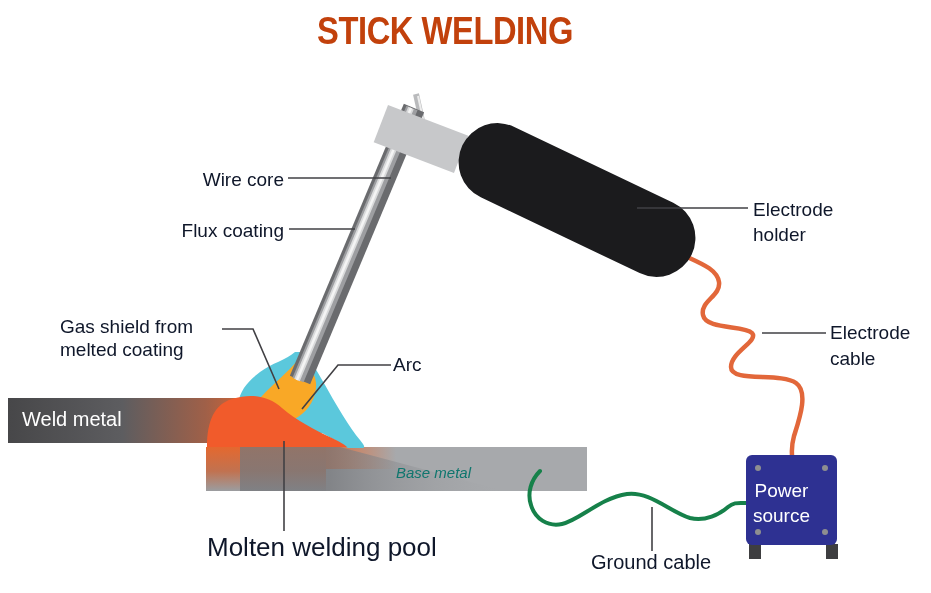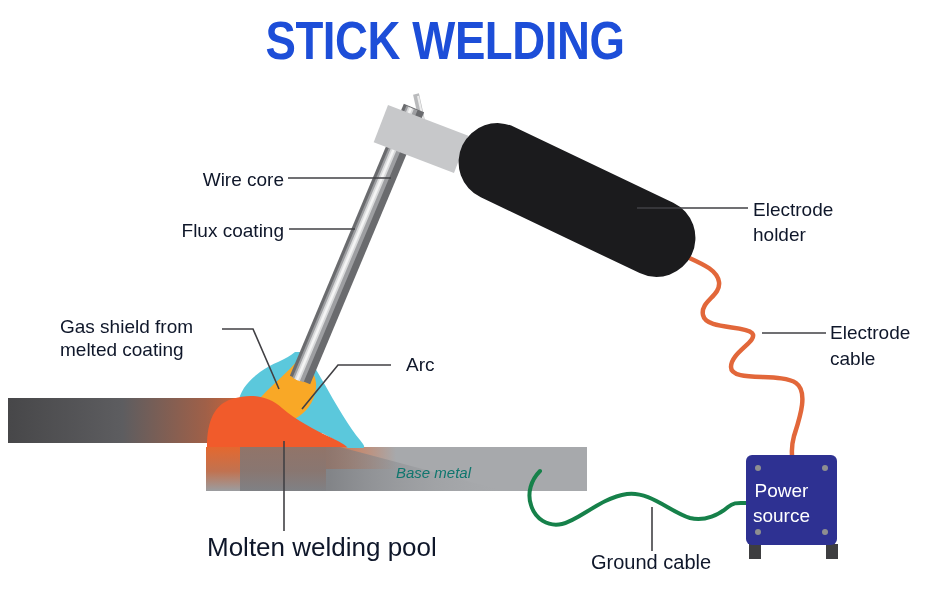--- a/index.html
+++ b/index.html
@@ -8,33 +8,33 @@
     font-family:"Liberation Sans",sans-serif;
   }
   #art{position:absolute;left:0;top:0;}
   .lbl{
     position:absolute;font-size:19px;line-height:23px;color:#0f172a;
     white-space:nowrap;
   }
   .lbl span{display:block;}
   .title{
     position:absolute;left:445px;top:10px;transform:translateX(-50%);
-    font-size:53px;font-weight:bold;letter-spacing:-0.5px;color:#1d4ed8;
+    font-size:38px;font-weight:bold;letter-spacing:-0.5px;color:#c2410c;
     white-space:nowrap;
     text-align:center;
   }
   .title .squeeze{display:inline-block;transform:scaleX(0.86);transform-origin:center;}
   .on-weld{left:22px;top:408px;font-size:20px;color:#ffffff;}
   .on-base{left:396px;top:461px;font-size:15px;color:#0f766e;font-style:italic;}
   .lbl-wirecore{right:647px;top:168px;text-align:right;}
   .lbl-flux{right:647px;top:219px;text-align:right;}
   .lbl-holder{left:753px;top:197px;line-height:25px;}
   .lbl-ecable{left:830px;top:320px;line-height:26px;}
   .lbl-gas{left:60px;top:315px;line-height:23px;}
-  .lbl-arc{left:406px;top:353px;}
+  .lbl-arc{left:393px;top:353px;}
   .lbl-pool{left:207px;top:536px;font-size:26px;}
   .lbl-ground{left:591px;top:551px;font-size:20px;}
   .lbl-power{
     left:746px;top:478px;width:71px;text-align:center;color:#ffffff;
     font-size:19px;line-height:25px;
   }
 </style>
 </head>
 <body>
 
@@ -145,20 +145,21 @@
     <span>cable</span>
   </div>
 
   <div class="lbl lbl-gas">
     <span>Gas shield from</span>
     <span>melted coating</span>
   </div>
 
   <div class="lbl lbl-arc">Arc</div>
 
+  <div class="lbl on-weld">Weld metal</div>
   <div class="lbl on-base">Base metal</div>
 
   <div class="lbl lbl-pool">Molten welding pool</div>
   <div class="lbl lbl-ground">Ground cable</div>
 
   <div class="lbl lbl-power">
     <span>Power</span>
     <span>source</span>
   </div>
 

